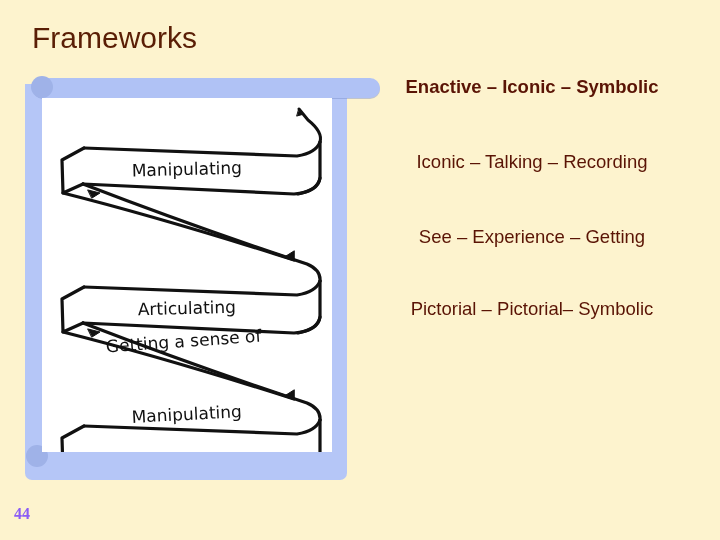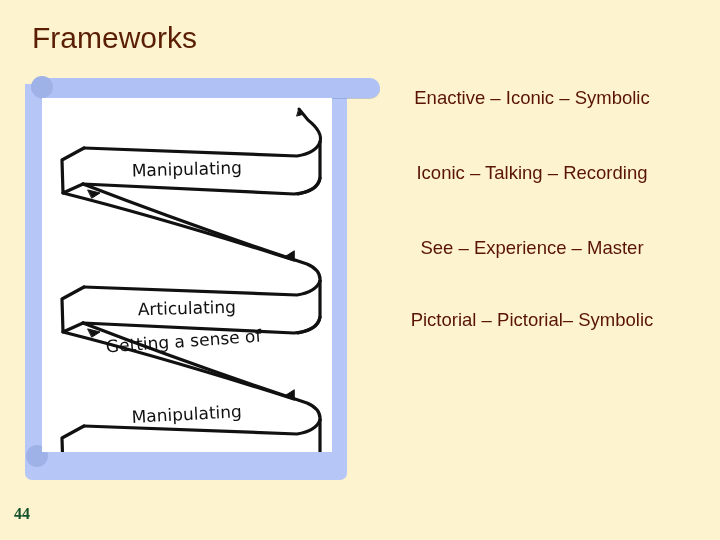--- a/index.html
+++ b/index.html
@@ -91,34 +91,34 @@
     top: 70px;
     width: 348px;
   }
   .framework-line {
     text-align: center;
     font-size: 18.5px;
     color: #5a1405;
     white-space: nowrap;
     line-height: 1.1;
   }
-  .framework-line.l0 { margin-top: 18px; }
+  .framework-line.l0 { margin-top: 7px; font-weight: bold; }
   .framework-line.l1 { margin-top: 55px; }
   .framework-line.l2 { margin-top: 54px; }
   .framework-line.l3 { margin-top: 52px; }
 
   
   #page-number {
     position: absolute;
     left: 14px;
     top: 505px;
     font-family: "Liberation Serif", serif;
     font-weight: bold;
     font-size: 16px;
-    color: #14532d;
+    color: #8b5cf6;
   }
 
   .ribbon-label {
     font-family: "DejaVu Sans", sans-serif;
     font-size: 17px;
     fill: #111111;
     font-weight: 500;
   }
 </style>
 </head>
@@ -184,19 +184,19 @@
         <text class="ribbon-label" x="142" y="249" text-anchor="middle" transform="rotate(-4 142 249)">Getting a sense of</text>
 
         <text class="ribbon-label" x="145" y="322" text-anchor="middle" transform="rotate(-3 145 322)">Manipulating</text>
       </svg>
     </div>
   </div>
 
   <div id="framework-list">
     <div class="framework-line l0">Enactive – Iconic – Symbolic</div>
     <div class="framework-line l1">Iconic – Talking – Recording</div>
-    <div class="framework-line l2">See – Experience – Master</div>
+    <div class="framework-line l2">See – Experience – Getting</div>
     <div class="framework-line l3">Pictorial – Pictorial– Symbolic</div>
   </div>
 
   <div id="page-number">44</div>
 
 </div>
 
 </body></html>

